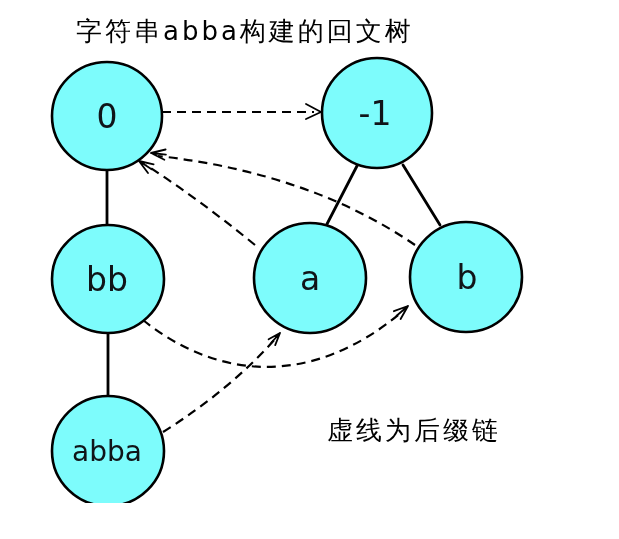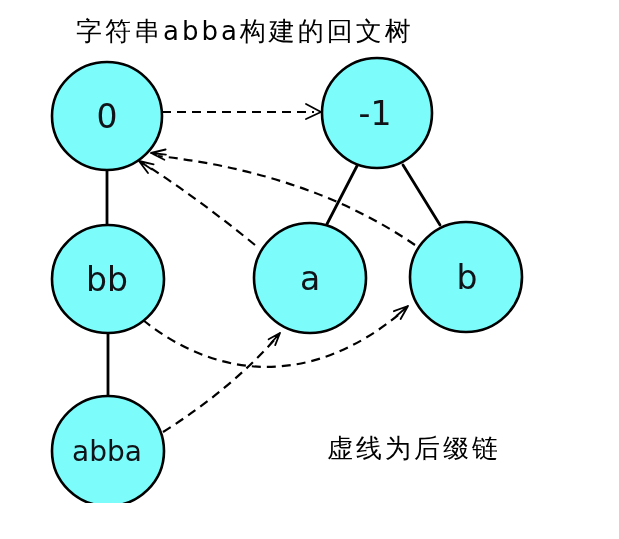--- a/index.html
+++ b/index.html
@@ -24,21 +24,21 @@
     top: 14px;
     font-size: 26px;
     letter-spacing: 3px;
     color: #000;
     white-space: nowrap;
     font-weight: 500;
   }
   .legend {
     position: absolute;
     left: 327px;
-    top: 431px;
+    top: 413px;
     font-size: 26px;
     letter-spacing: 3px;
     color: #000;
     white-space: nowrap;
     font-weight: 500;
   }
   svg.graph {
     position: absolute;
     left: 0;
     top: 0;

